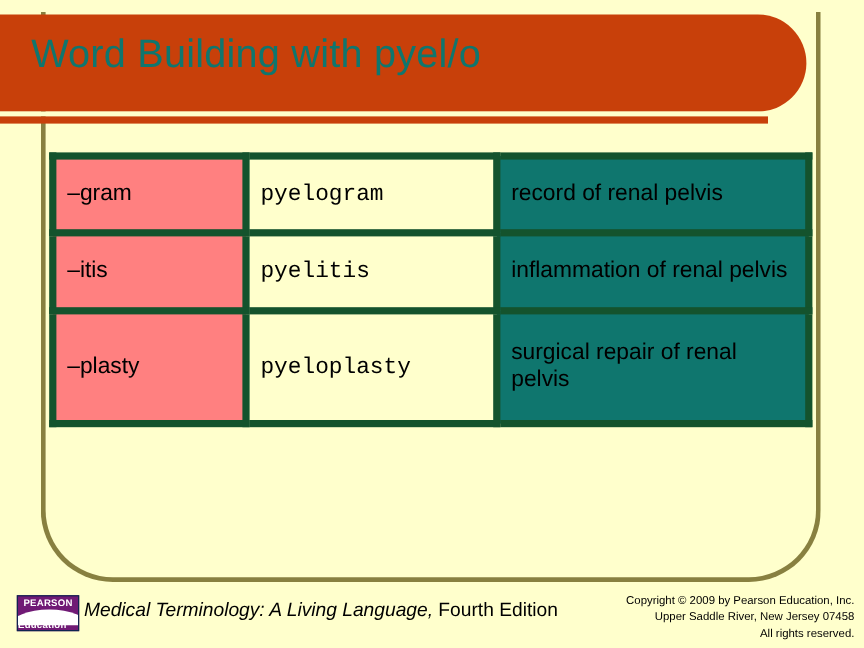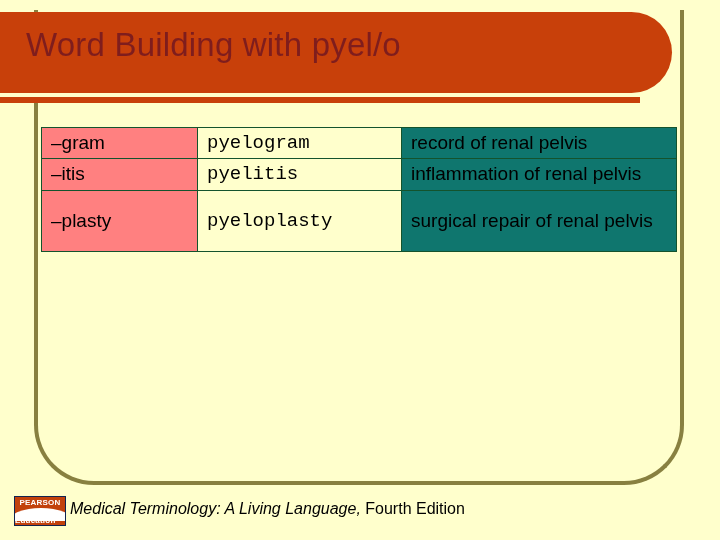--- a/index.html
+++ b/index.html
@@ -40,21 +40,21 @@
     background: #C8400A;
     border-top-right-radius: 46px;
     border-bottom-right-radius: 46px;
     z-index: 3;
   }
   #title-text {
     position: absolute;
     left: 26px;
     top: 26px;
     font-size: 33px;
-    color: #7f1d1d;
+    color: #0f766e;
     letter-spacing: 0.2px;
     white-space: nowrap;
     z-index: 4;
   }
   #title-rule-cream {
     position: absolute;
     left: 0;
     top: 93px;
     width: 664px;
     height: 4px;
@@ -75,24 +75,24 @@
   #word-table {
     position: absolute;
     left: 41px;
     top: 127px;
     width: 636px;
     border-collapse: collapse;
     table-layout: fixed;
     z-index: 5;
   }
   #word-table td {
-    border: 1px solid #14532d;
+    border: 6px solid #14532d;
     font-size: 19px;
     color: #000000;
-    padding: 4px 9px;
+    padding: 18px 9px;
     vertical-align: middle;
     line-height: 1.18;
   }
   #word-table td.col-suffix {
     width: 137px;
     background: #FF8080;
   }
   #word-table td.col-term {
     width: 185px;
     background: #FFFFCC;
@@ -114,21 +114,21 @@
     width: 720px;
     height: 48px;
     z-index: 6;
   }
   #pearson-logo {
     position: absolute;
     left: 14px;
     top: 4px;
     width: 52px;
     height: 30px;
-    background: #c2410c;
+    background: #701a75;
     overflow: hidden;
     border: 1px solid #102450;
     box-sizing: border-box;
   }
   #pearson-logo .pe-top {
     position: absolute;
     left: 0; top: 1px;
     width: 100%;
     text-align: center;
     font-size: 8px;
@@ -212,14 +212,19 @@
   <div id="pearson-logo">
     <div class="pe-top">PEARSON</div>
     <div class="pe-swoosh"></div>
     <div class="pe-bot">Education</div>
   </div>
 
   <div id="book-credit">
     <div><span class="book-title">Medical Terminology: A Living Language,</span><span> Fourth Edition</span></div>
   </div>
 
+  <div id="copyright">
+    <div>Copyright © 2009 by Pearson Education, Inc.</div>
+    <div>Upper Saddle River, New Jersey 07458</div>
+    <div>All rights reserved.</div>
+  </div>
 
 </div>
 
 </body></html>

